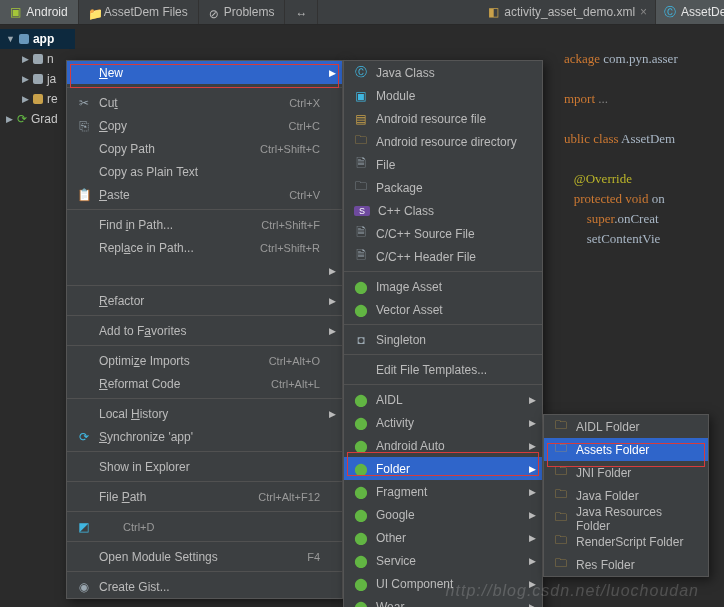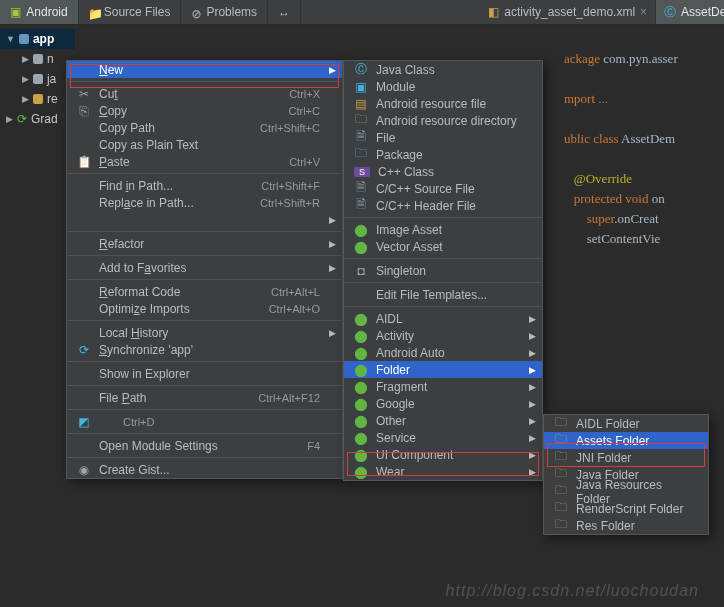--- a/index.html
+++ b/index.html
@@ -17,21 +17,21 @@
   .tri { font-size:9px; color:#9aa7b0; }
   .sq { width:10px; height:10px; background:#6897bb; border-radius:2px; }
   .sqy { width:10px; height:10px; background:#c9a14a; border-radius:2px; }
   .code { position:absolute; left:564px; top:24px; right:0; font-family:Liberation Serif, serif; font-size:13px; line-height:20px; color:#a9b7c6; }
   .code .kw { color:#cc7832; }
   .code .ann { color:#bbb529; }
   .code .line { white-space:pre; }
   .dots { color:#808080; }
   
   .ctxmenu { position:absolute; background:#3c3f41; border:1px solid #555; box-shadow: 3px 3px 10px rgba(0,0,0,.5); }
-  .ctxmenu .mrow { display:flex; align-items:center; height:17px; padding:0 22px 0 10px; gap:8px; color:#bbbbbb; cursor:default; }
+  .ctxmenu .mrow { display:flex; align-items:center; height:23px; padding:0 22px 0 10px; gap:8px; color:#bbbbbb; cursor:default; }
   .ctxmenu .mrow.hov { background:#2f65ca; color:#fff; }
   .ctxmenu .mrow .lbl { flex:1; }
   .ctxmenu .mrow .sc { color:#999; font-size:11px; margin-left:24px; }
   .ctxmenu .sep { height:1px; background:#515151; margin:3px 0; }
   .ctxmenu .mrow .arrow { position:absolute; right:6px; font-size:9px; color:inherit; }
   .ctxmenu .mrow .mico { width:14px; text-align:center; font-size:12px; color:#9aa7b0; }
   .ctxmenu .mrow.hov .mico { color:#fff; }
   .ctxmenu .mrow .mico.green { color:#62b543; }
   .ctxmenu .mrow .mico.blue { color:#40b6e0; }
   .ctxmenu .mrow .mico.yellow { color:#c9a14a; }
@@ -51,21 +51,21 @@
 <body>
 
 <div style="position:relative;">
   <div class="top-tabs">
     <div class="tab active">
         <span class="and">▣</span>
         <span>Android</span>
       </div>
     <div class="tab">
         <span class="tabico">📁</span>
-        <span>Source Files</span>
+        <span>AssetDem Files</span>
       </div>
     <div class="tab">
         <span class="tabico">⊘</span>
         <span>Problems</span>
       </div>
     <div class="tab">↔</div>
     <div class="toolbar-icons">
       <span>⊕</span>
       <span>⇕</span>
       <span>⚙</span>
@@ -183,28 +183,28 @@
       </div>
     <div class="sep"></div>
     <div class="mrow">
         <span class="mico"></span>
         <span class="lbl">Add to F<span class="u">a</span>vorites</span>
         <span class="arrow">▶</span>
       </div>
     <div class="sep"></div>
     <div class="mrow">
         <span class="mico"></span>
+        <span class="lbl">Optimi<span class="u">z</span>e Imports</span>
+        <span class="sc">Ctrl+Alt+O</span>
+      </div>
+    <div class="mrow">
+        <span class="mico"></span>
         <span class="lbl"><span class="u">R</span>eformat Code</span>
         <span class="sc">Ctrl+Alt+L</span>
       </div>
-    <div class="mrow">
-        <span class="mico"></span>
-        <span class="lbl">Optimi<span class="u">z</span>e Imports</span>
-        <span class="sc">Ctrl+Alt+O</span>
-      </div>
     <div class="sep"></div>
     <div class="mrow">
         <span class="mico"></span>
         <span class="lbl">Local <span class="u">H</span>istory</span>
         <span class="arrow">▶</span>
       </div>
     <div class="mrow">
         <span class="mico blue">⟳</span>
         <span class="lbl"><span class="u">S</span>ynchronize 'app'</span>
       </div>

